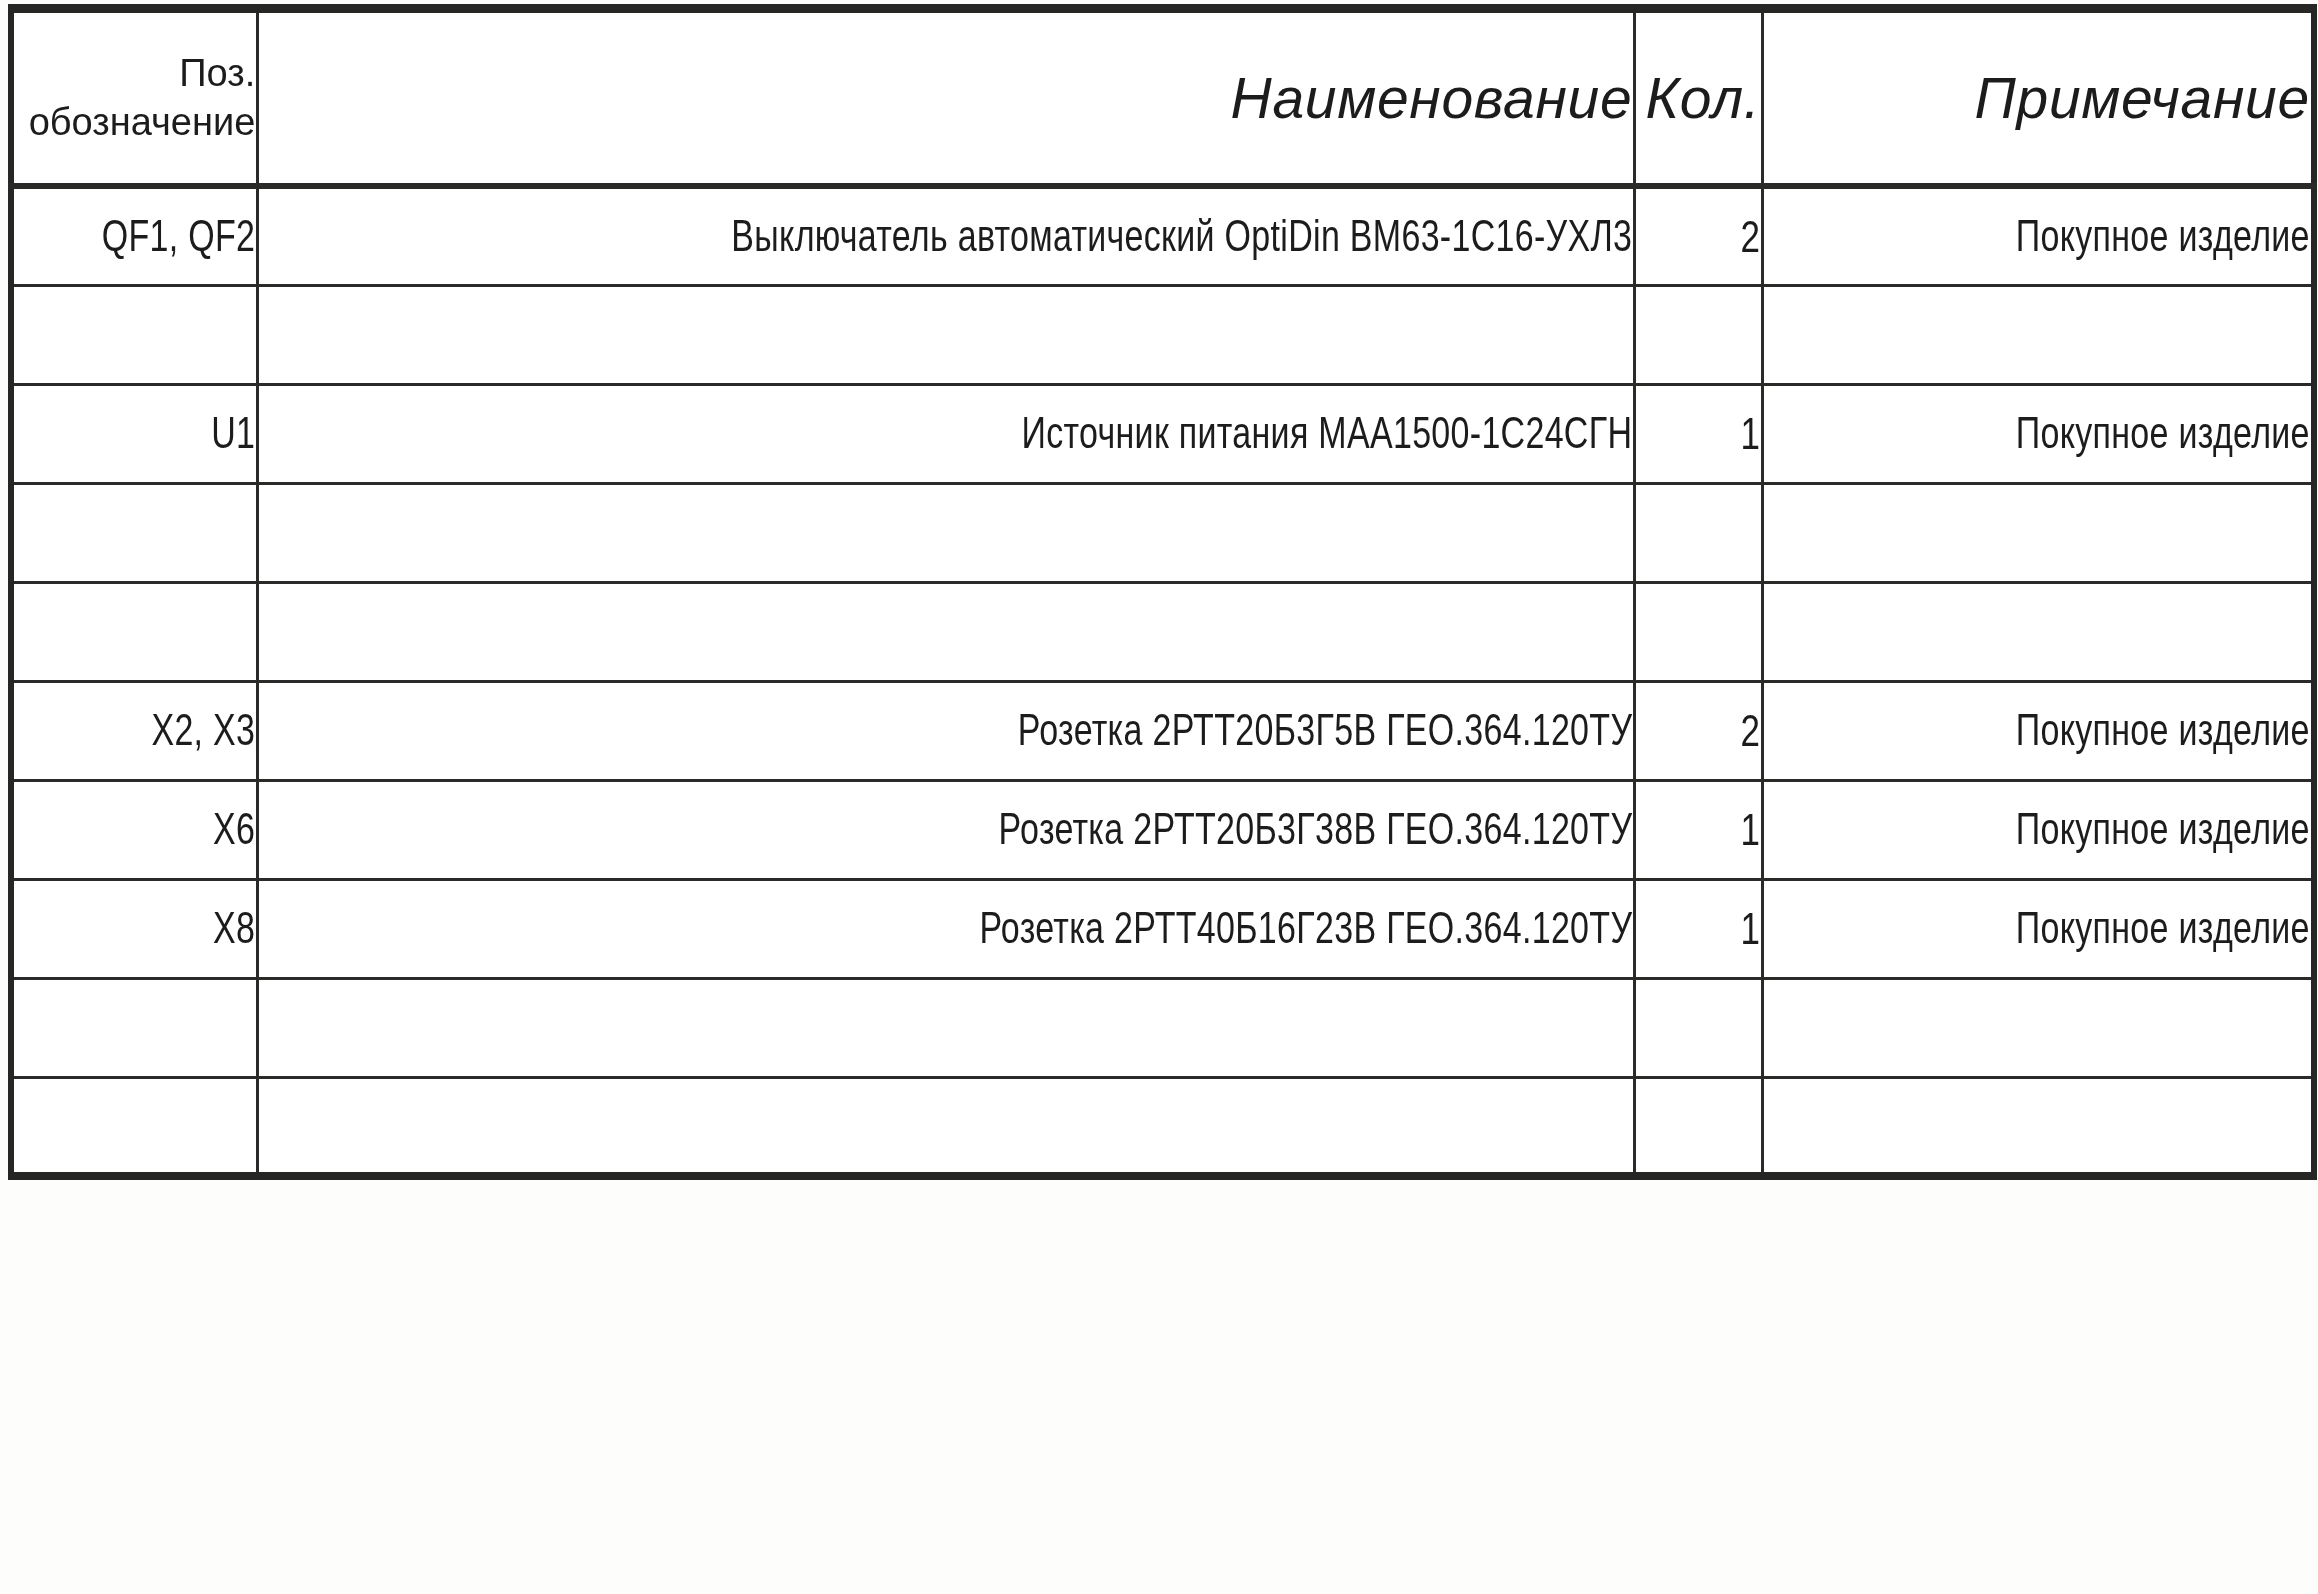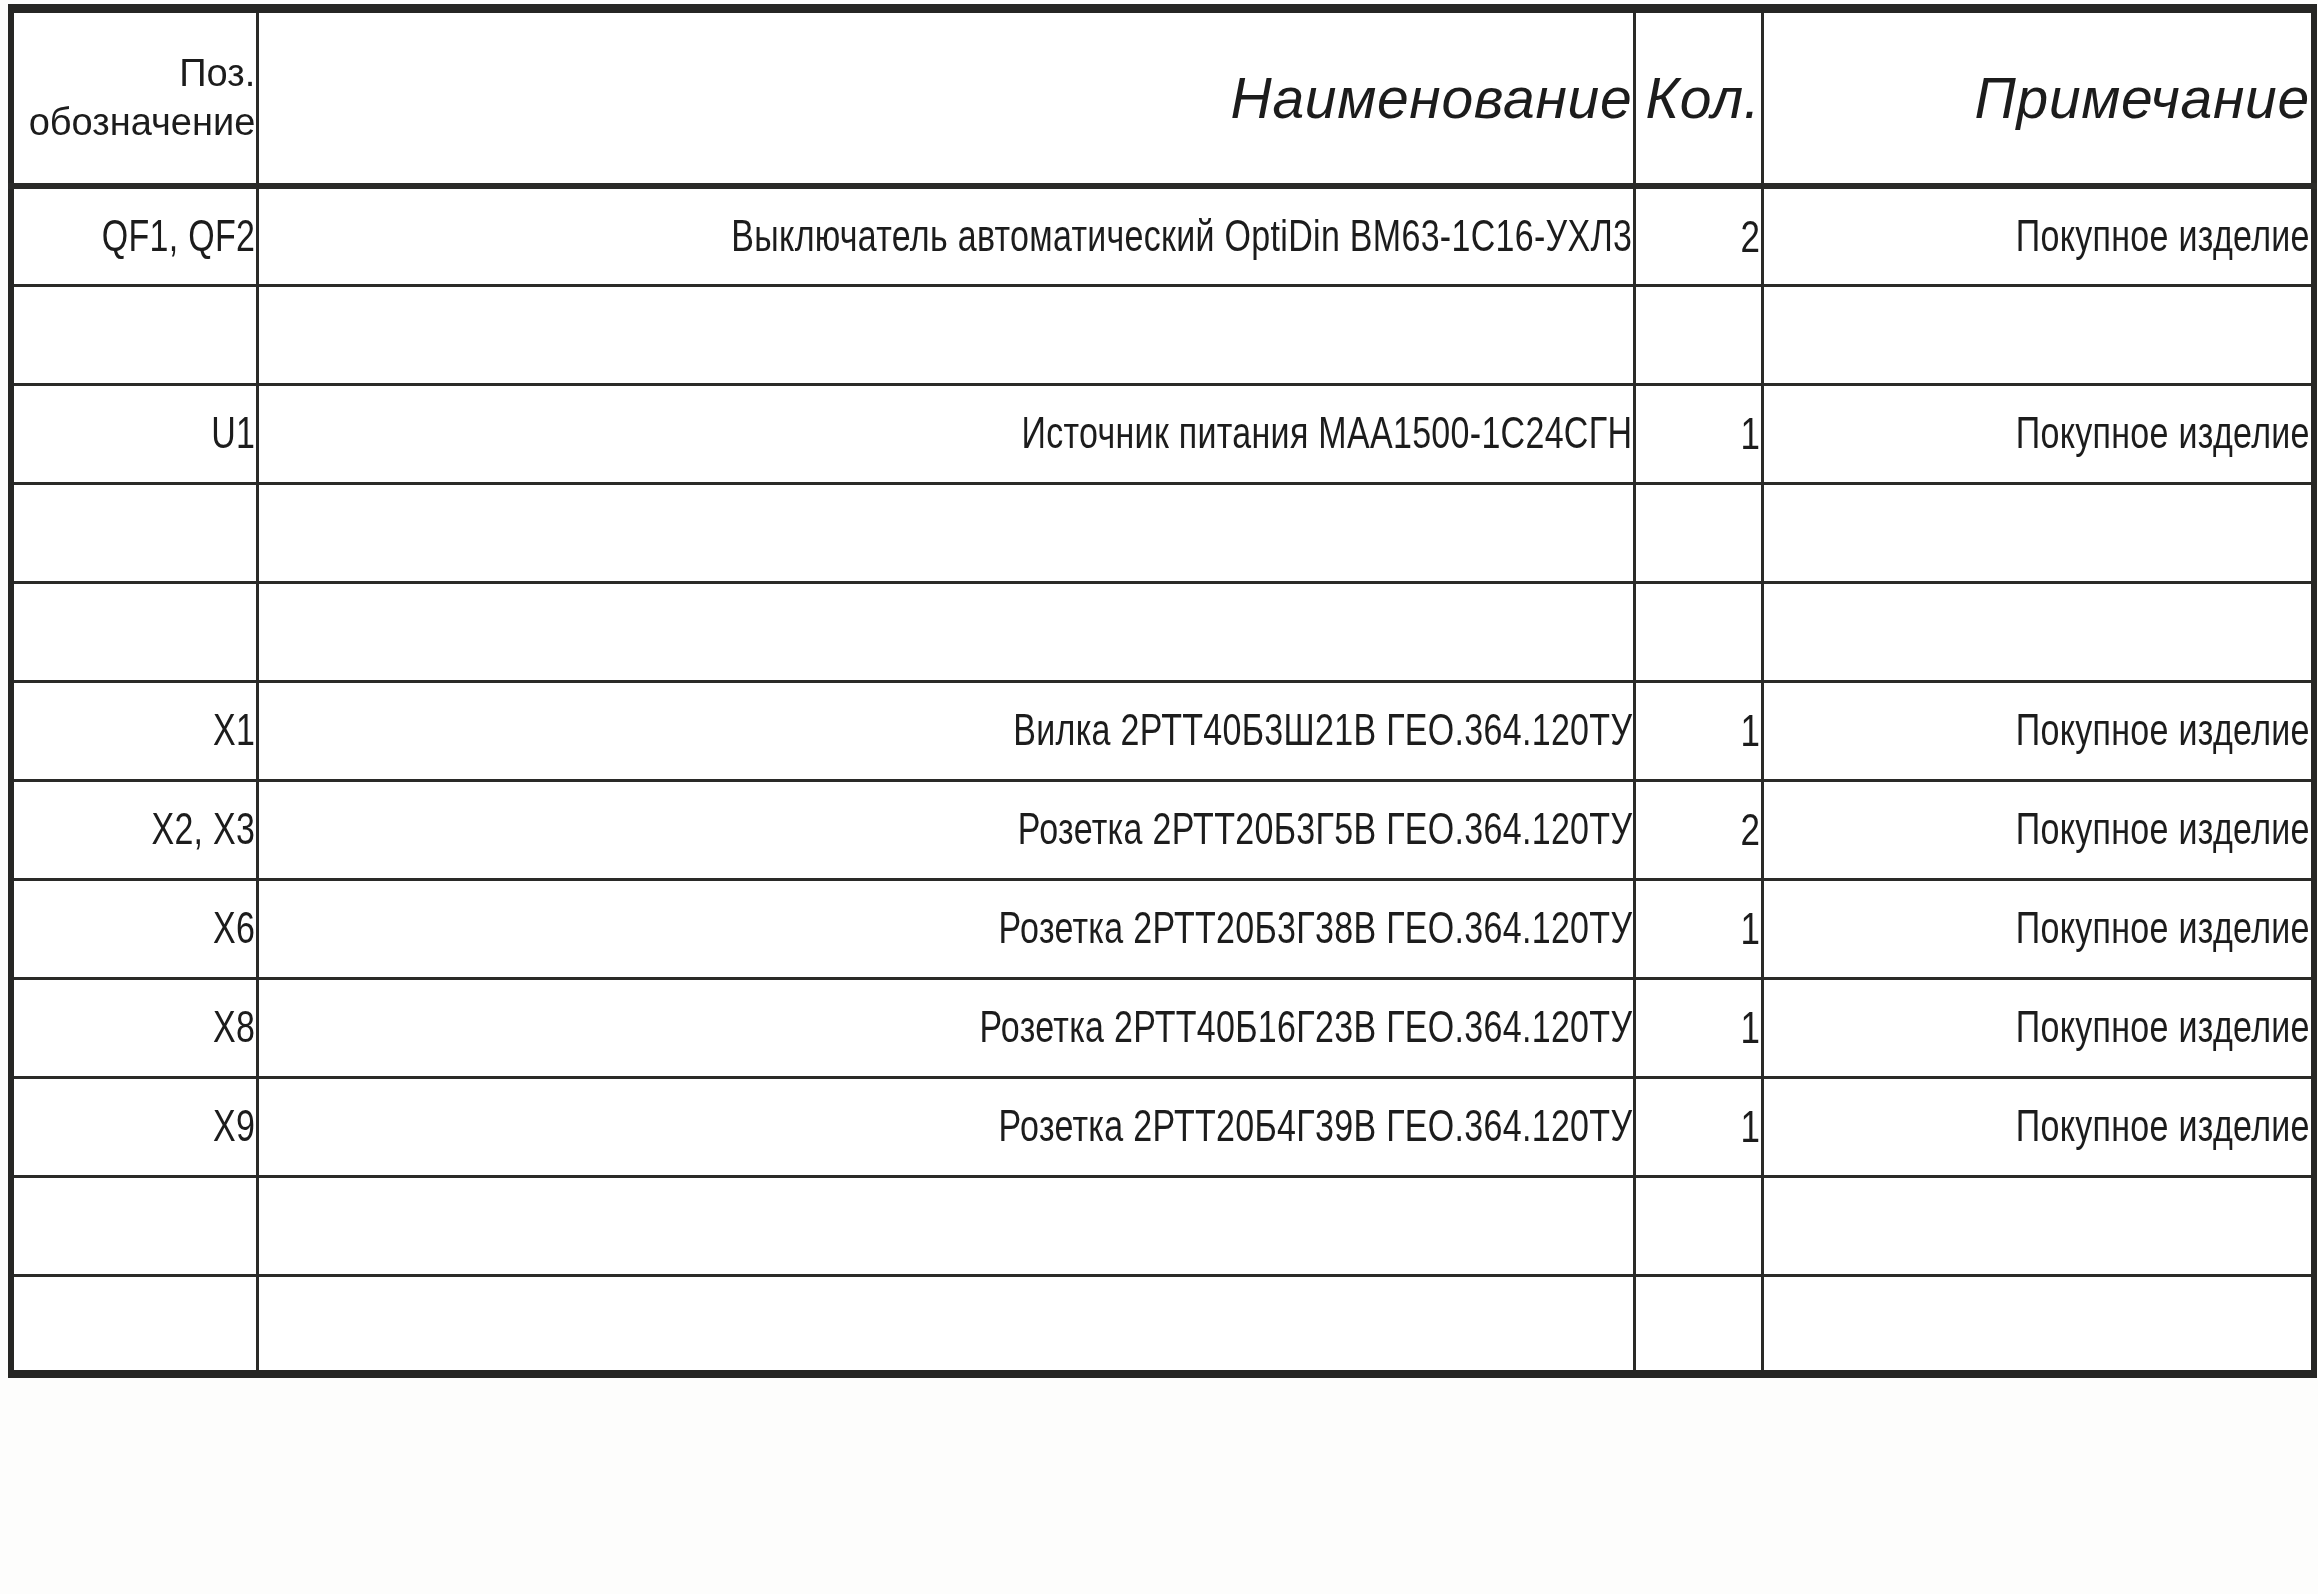--- a/index.html
+++ b/index.html
@@ -102,46 +102,34 @@
         <td class="c-qty"><span class="txt"></span></td>
         <td class="c-note"><span class="txt"></span></td>
       </tr>
       <tr>
         <td class="c-pos"><span class="txt"></span></td>
         <td class="c-name"><span class="txt"></span></td>
         <td class="c-qty"><span class="txt"></span></td>
         <td class="c-note"><span class="txt"></span></td>
       </tr>
       <tr>
-        <td class="c-pos"><span class="txt">X1</span></td>
-        <td class="c-name"><span class="txt">Вилка 2РТТ40Б3Ш21В ГЕО.364.120ТУ</span></td>
-        <td class="c-qty"><span class="txt">1</span></td>
-        <td class="c-note"><span class="txt">Покупное изделие</span></td>
-      </tr>
-      <tr>
         <td class="c-pos"><span class="txt">X2, X3</span></td>
         <td class="c-name"><span class="txt">Розетка 2РТТ20Б3Г5В ГЕО.364.120ТУ</span></td>
         <td class="c-qty"><span class="txt">2</span></td>
         <td class="c-note"><span class="txt">Покупное изделие</span></td>
       </tr>
       <tr>
         <td class="c-pos"><span class="txt">X6</span></td>
         <td class="c-name"><span class="txt">Розетка 2РТТ20Б3Г38В ГЕО.364.120ТУ</span></td>
         <td class="c-qty"><span class="txt">1</span></td>
         <td class="c-note"><span class="txt">Покупное изделие</span></td>
       </tr>
       <tr>
         <td class="c-pos"><span class="txt">X8</span></td>
         <td class="c-name"><span class="txt">Розетка 2РТТ40Б16Г23В ГЕО.364.120ТУ</span></td>
-        <td class="c-qty"><span class="txt">1</span></td>
-        <td class="c-note"><span class="txt">Покупное изделие</span></td>
-      </tr>
-      <tr>
-        <td class="c-pos"><span class="txt">X9</span></td>
-        <td class="c-name"><span class="txt">Розетка 2РТТ20Б4Г39В ГЕО.364.120ТУ</span></td>
         <td class="c-qty"><span class="txt">1</span></td>
         <td class="c-note"><span class="txt">Покупное изделие</span></td>
       </tr>
       <tr>
         <td class="c-pos"><span class="txt"></span></td>
         <td class="c-name"><span class="txt"></span></td>
         <td class="c-qty"><span class="txt"></span></td>
         <td class="c-note"><span class="txt"></span></td>
       </tr>
       <tr>

